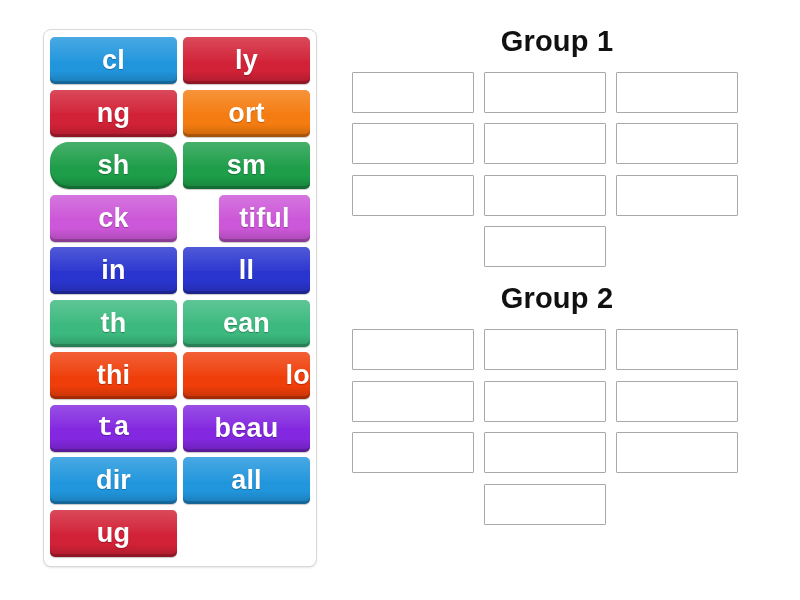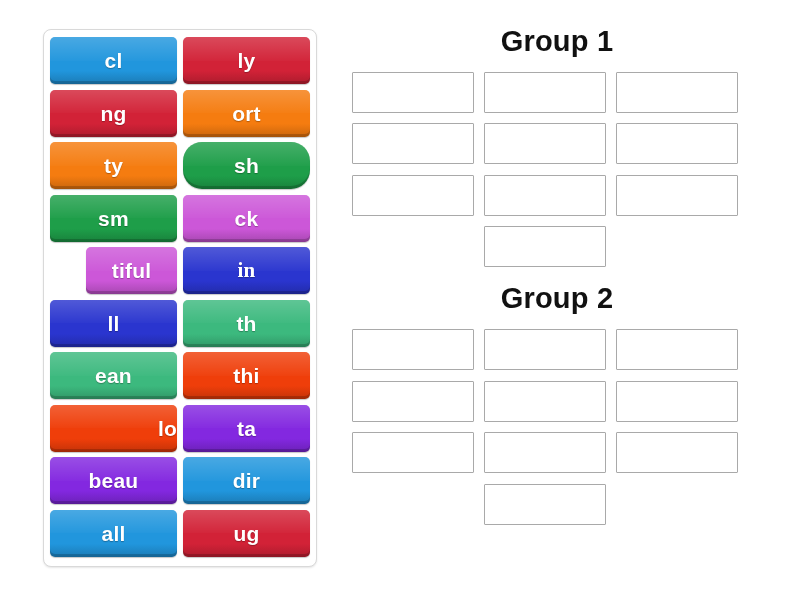--- a/index.html
+++ b/index.html
@@ -56,21 +56,21 @@
     left: 0; right: 0; top: 0;
     height: 50%;
     background: linear-gradient(to bottom, rgba(255,255,255,0.18), rgba(255,255,255,0.02));
     pointer-events: none;
   }
   .tile-label {
     position: relative;
     z-index: 2;
     color: #ffffff;
     font-weight: bold;
-    font-size: 21px;
+    font-size: 27px;
     letter-spacing: 0.2px;
     text-shadow: 0 1px 1px rgba(0,0,0,0.28);
     line-height: 1;
   }
 
   
   #groups {
     position: absolute;
     left: 352px;
     top: 26px;
@@ -113,54 +113,51 @@
       </div>
       <div class="tile" style="background: linear-gradient(rgb(210, 34, 55) 0%, rgb(210, 34, 55) 72%, rgba(0, 0, 0, 0.18) 100%), rgb(210, 34, 55); box-shadow: rgba(0, 0, 0, 0.18) 0px -3px 0px inset, rgba(0, 0, 0, 0.22) 0px 1px 1px;">
         <span class="tile-label">ly</span>
       </div>
       <div class="tile" style="background: linear-gradient(rgb(210, 34, 55) 0%, rgb(210, 34, 55) 72%, rgba(0, 0, 0, 0.18) 100%), rgb(210, 34, 55); box-shadow: rgba(0, 0, 0, 0.18) 0px -3px 0px inset, rgba(0, 0, 0, 0.22) 0px 1px 1px;">
         <span class="tile-label">ng</span>
       </div>
       <div class="tile" style="background: linear-gradient(rgb(245, 124, 16) 0%, rgb(245, 124, 16) 72%, rgba(0, 0, 0, 0.18) 100%), rgb(245, 124, 16); box-shadow: rgba(0, 0, 0, 0.18) 0px -3px 0px inset, rgba(0, 0, 0, 0.22) 0px 1px 1px;">
         <span class="tile-label">ort</span>
       </div>
-      <div class="tile" style="background: linear-gradient(rgb(245, 124, 16) 0%, rgb(245, 124, 16) 72%, rgba(0, 0, 0, 0.18) 100%), rgb(245, 124, 16); box-shadow: rgba(0, 0, 0, 0.18) 0px -3px 0px inset, rgba(0, 0, 0, 0.22) 0px 1px 1px;">
-        <span class="tile-label">ty</span>
-      </div>
       <div class="tile" style="background: linear-gradient(rgb(30, 158, 73) 0%, rgb(30, 158, 73) 72%, rgba(0, 0, 0, 0.18) 100%), rgb(30, 158, 73); box-shadow: rgba(0, 0, 0, 0.18) 0px -3px 0px inset, rgba(0, 0, 0, 0.22) 0px 1px 1px; border-radius: 19px;">
         <span class="tile-label">sh</span>
       </div>
       <div class="tile" style="background: linear-gradient(rgb(30, 158, 73) 0%, rgb(30, 158, 73) 72%, rgba(0, 0, 0, 0.18) 100%), rgb(30, 158, 73); box-shadow: rgba(0, 0, 0, 0.18) 0px -3px 0px inset, rgba(0, 0, 0, 0.22) 0px 1px 1px;">
         <span class="tile-label">sm</span>
       </div>
       <div class="tile" style="background: linear-gradient(rgb(204, 87, 216) 0%, rgb(204, 87, 216) 72%, rgba(0, 0, 0, 0.18) 100%), rgb(204, 87, 216); box-shadow: rgba(0, 0, 0, 0.18) 0px -3px 0px inset, rgba(0, 0, 0, 0.22) 0px 1px 1px;">
         <span class="tile-label">ck</span>
       </div>
       <div class="tile" style="background: linear-gradient(rgb(204, 87, 216) 0%, rgb(204, 87, 216) 72%, rgba(0, 0, 0, 0.18) 100%), rgb(204, 87, 216); box-shadow: rgba(0, 0, 0, 0.18) 0px -3px 0px inset, rgba(0, 0, 0, 0.22) 0px 1px 1px; margin-left: 36px;">
         <span class="tile-label">tiful</span>
       </div>
-      <div class="tile" style="background: linear-gradient(rgb(42, 53, 207) 0%, rgb(42, 53, 207) 72%, rgba(0, 0, 0, 0.18) 100%), rgb(42, 53, 207); box-shadow: rgba(0, 0, 0, 0.18) 0px -3px 0px inset, rgba(0, 0, 0, 0.22) 0px 1px 1px; font-family: Liberation Serif, serif;">
+      <div class="tile" style="background: linear-gradient(rgb(42, 53, 207) 0%, rgb(42, 53, 207) 72%, rgba(0, 0, 0, 0.18) 100%), rgb(42, 53, 207); box-shadow: rgba(0, 0, 0, 0.18) 0px -3px 0px inset, rgba(0, 0, 0, 0.22) 0px 1px 1px;">
         <span class="tile-label">in</span>
       </div>
       <div class="tile" style="background: linear-gradient(rgb(42, 53, 207) 0%, rgb(42, 53, 207) 72%, rgba(0, 0, 0, 0.18) 100%), rgb(42, 53, 207); box-shadow: rgba(0, 0, 0, 0.18) 0px -3px 0px inset, rgba(0, 0, 0, 0.22) 0px 1px 1px; align-items: center;">
         <span class="tile-label">ll</span>
       </div>
       <div class="tile" style="background: linear-gradient(rgb(60, 185, 126) 0%, rgb(60, 185, 126) 72%, rgba(0, 0, 0, 0.18) 100%), rgb(60, 185, 126); box-shadow: rgba(0, 0, 0, 0.18) 0px -3px 0px inset, rgba(0, 0, 0, 0.22) 0px 1px 1px;">
         <span class="tile-label">th</span>
       </div>
       <div class="tile" style="background: linear-gradient(rgb(60, 185, 126) 0%, rgb(60, 185, 126) 72%, rgba(0, 0, 0, 0.18) 100%), rgb(60, 185, 126); box-shadow: rgba(0, 0, 0, 0.18) 0px -3px 0px inset, rgba(0, 0, 0, 0.22) 0px 1px 1px;">
         <span class="tile-label">ean</span>
       </div>
       <div class="tile" style="background: linear-gradient(rgb(239, 62, 10) 0%, rgb(239, 62, 10) 72%, rgba(0, 0, 0, 0.18) 100%), rgb(239, 62, 10); box-shadow: rgba(0, 0, 0, 0.18) 0px -3px 0px inset, rgba(0, 0, 0, 0.22) 0px 1px 1px;">
         <span class="tile-label">thi</span>
       </div>
       <div class="tile" style="background: linear-gradient(rgb(239, 62, 10) 0%, rgb(239, 62, 10) 72%, rgba(0, 0, 0, 0.18) 100%), rgb(239, 62, 10); box-shadow: rgba(0, 0, 0, 0.18) 0px -3px 0px inset, rgba(0, 0, 0, 0.22) 0px 1px 1px; justify-content: flex-end;">
         <span class="tile-label">lo</span>
       </div>
-      <div class="tile" style="background: linear-gradient(rgb(131, 40, 224) 0%, rgb(131, 40, 224) 72%, rgba(0, 0, 0, 0.18) 100%), rgb(131, 40, 224); box-shadow: rgba(0, 0, 0, 0.18) 0px -3px 0px inset, rgba(0, 0, 0, 0.22) 0px 1px 1px;">
+      <div class="tile" style="background: linear-gradient(rgb(131, 40, 224) 0%, rgb(131, 40, 224) 72%, rgba(0, 0, 0, 0.18) 100%), rgb(131, 40, 224); box-shadow: rgba(0, 0, 0, 0.18) 0px -3px 0px inset, rgba(0, 0, 0, 0.22) 0px 1px 1px; font-family: Liberation Mono, monospace;">
         <span class="tile-label">ta</span>
       </div>
       <div class="tile" style="background: linear-gradient(rgb(131, 40, 224) 0%, rgb(131, 40, 224) 72%, rgba(0, 0, 0, 0.18) 100%), rgb(131, 40, 224); box-shadow: rgba(0, 0, 0, 0.18) 0px -3px 0px inset, rgba(0, 0, 0, 0.22) 0px 1px 1px;">
         <span class="tile-label">beau</span>
       </div>
       <div class="tile" style="background: linear-gradient(rgb(33, 150, 221) 0%, rgb(33, 150, 221) 72%, rgba(0, 0, 0, 0.18) 100%), rgb(33, 150, 221); box-shadow: rgba(0, 0, 0, 0.18) 0px -3px 0px inset, rgba(0, 0, 0, 0.22) 0px 1px 1px;">
         <span class="tile-label">dir</span>
       </div>
       <div class="tile" style="background: linear-gradient(rgb(33, 150, 221) 0%, rgb(33, 150, 221) 72%, rgba(0, 0, 0, 0.18) 100%), rgb(33, 150, 221); box-shadow: rgba(0, 0, 0, 0.18) 0px -3px 0px inset, rgba(0, 0, 0, 0.22) 0px 1px 1px;">
         <span class="tile-label">all</span>

